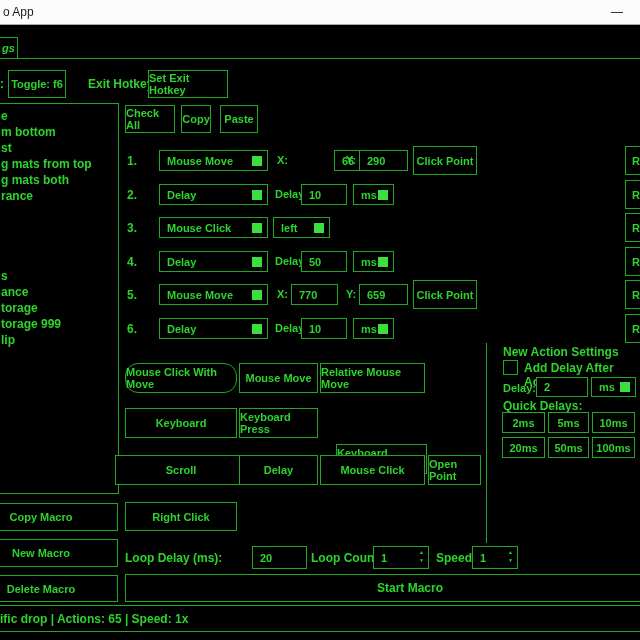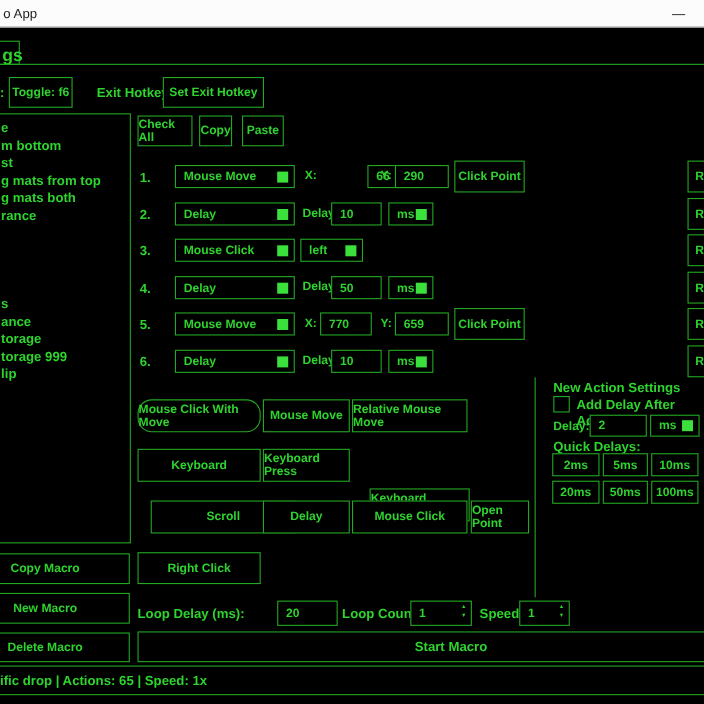--- a/index.html
+++ b/index.html
@@ -42,28 +42,28 @@
 </head>
 <body>
 
 <div id="app">
 
   <div class="abs titlebar"></div>
   <div class="abs title-text">o App</div>
   <div class="abs min-icon">—</div>
 
   <div class="abs" style="left:-8px;top:37px;width:26px;height:22px;border:1px solid var(--gb);background:#000;">
-    <span class="gtext" style="position:absolute;left:9px;top:4px;font-size:16px;">gs</span>
+    <span class="gtext" style="position:absolute;left:9px;top:4px;font-size:11px;font-style:italic;">gs</span>
   </div>
   <div class="abs hline" style="left:0;top:58px;width:640px;"></div>
 
   <div class="abs gtext" style="left:0;top:77px;">:</div>
   <div class="abs btn" style="left:8px;top:70px;width:58px;height:28px;">Toggle: f6</div>
   <div class="abs gtext" style="left:88px;top:77px;">Exit Hotkey:</div>
-  <div class="abs btn" style="left:148px;top:70px;width:92px;height:28px;">Set Exit Hotkey</div>
+  <div class="abs btn" style="left:148px;top:70px;width:80px;height:28px;">Set Exit Hotkey</div>
 
   <div class="abs listbox" style="left:-10px;top:103px;width:129px;height:391px;">
     <div style="position:absolute;left:10px;top:4px;right:2px;">
       <div class="list-item">e</div>
       <div class="list-item">m bottom</div>
       <div class="list-item">st</div>
       <div class="list-item">g mats from top</div>
       <div class="list-item">g mats both</div>
       <div class="list-item">rance</div>
       <div class="list-item"></div>
@@ -157,21 +157,21 @@
   <div class="abs btn" style="left:625px;top:314px;width:40px;height:29px;justify-content:flex-start;padding-left:6px;">R</div>
 
   <div class="abs btn" style="left:125px;top:363px;width:112px;height:30px;border-radius:13px;">Mouse Click With Move</div>
   <div class="abs btn" style="left:239px;top:363px;width:79px;height:30px;">Mouse Move</div>
   <div class="abs btn" style="left:125px;top:408px;width:112px;height:30px;">Keyboard</div>
 
   <div class="abs btn" style="left:320px;top:363px;width:105px;height:30px;">Relative Mouse Move</div>
   <div class="abs btn" style="left:239px;top:408px;width:79px;height:30px;">Keyboard Press</div>
   <div class="abs btn" style="left:336px;top:408px;width:91px;height:30px;margin-top:36px;">Keyboard Release</div>
 
-  <div class="abs btn" style="left:137px;top:455px;width:132px;height:30px;">Scroll</div>
+  <div class="abs btn" style="left:115px;top:455px;width:132px;height:30px;">Scroll</div>
   <div class="abs btn" style="left:239px;top:455px;width:79px;height:30px;">Delay</div>
   <div class="abs btn" style="left:320px;top:455px;width:105px;height:30px;">Mouse Click</div>
   <div class="abs btn" style="left:428px;top:455px;width:53px;height:30px;">Open Point</div>
 
   <div class="abs btn" style="left:125px;top:502px;width:112px;height:29px;">Right Click</div>
 
   <div class="abs vline" style="left:486px;top:343px;height:200px;"></div>
   <div class="abs gtext" style="left:503px;top:345px;">New Action Settings</div>
   <div class="abs chk" style="left:503px;top:360px;"></div>
   <div class="abs gtext" style="left:524px;top:361px;">Add Delay After Action</div>

